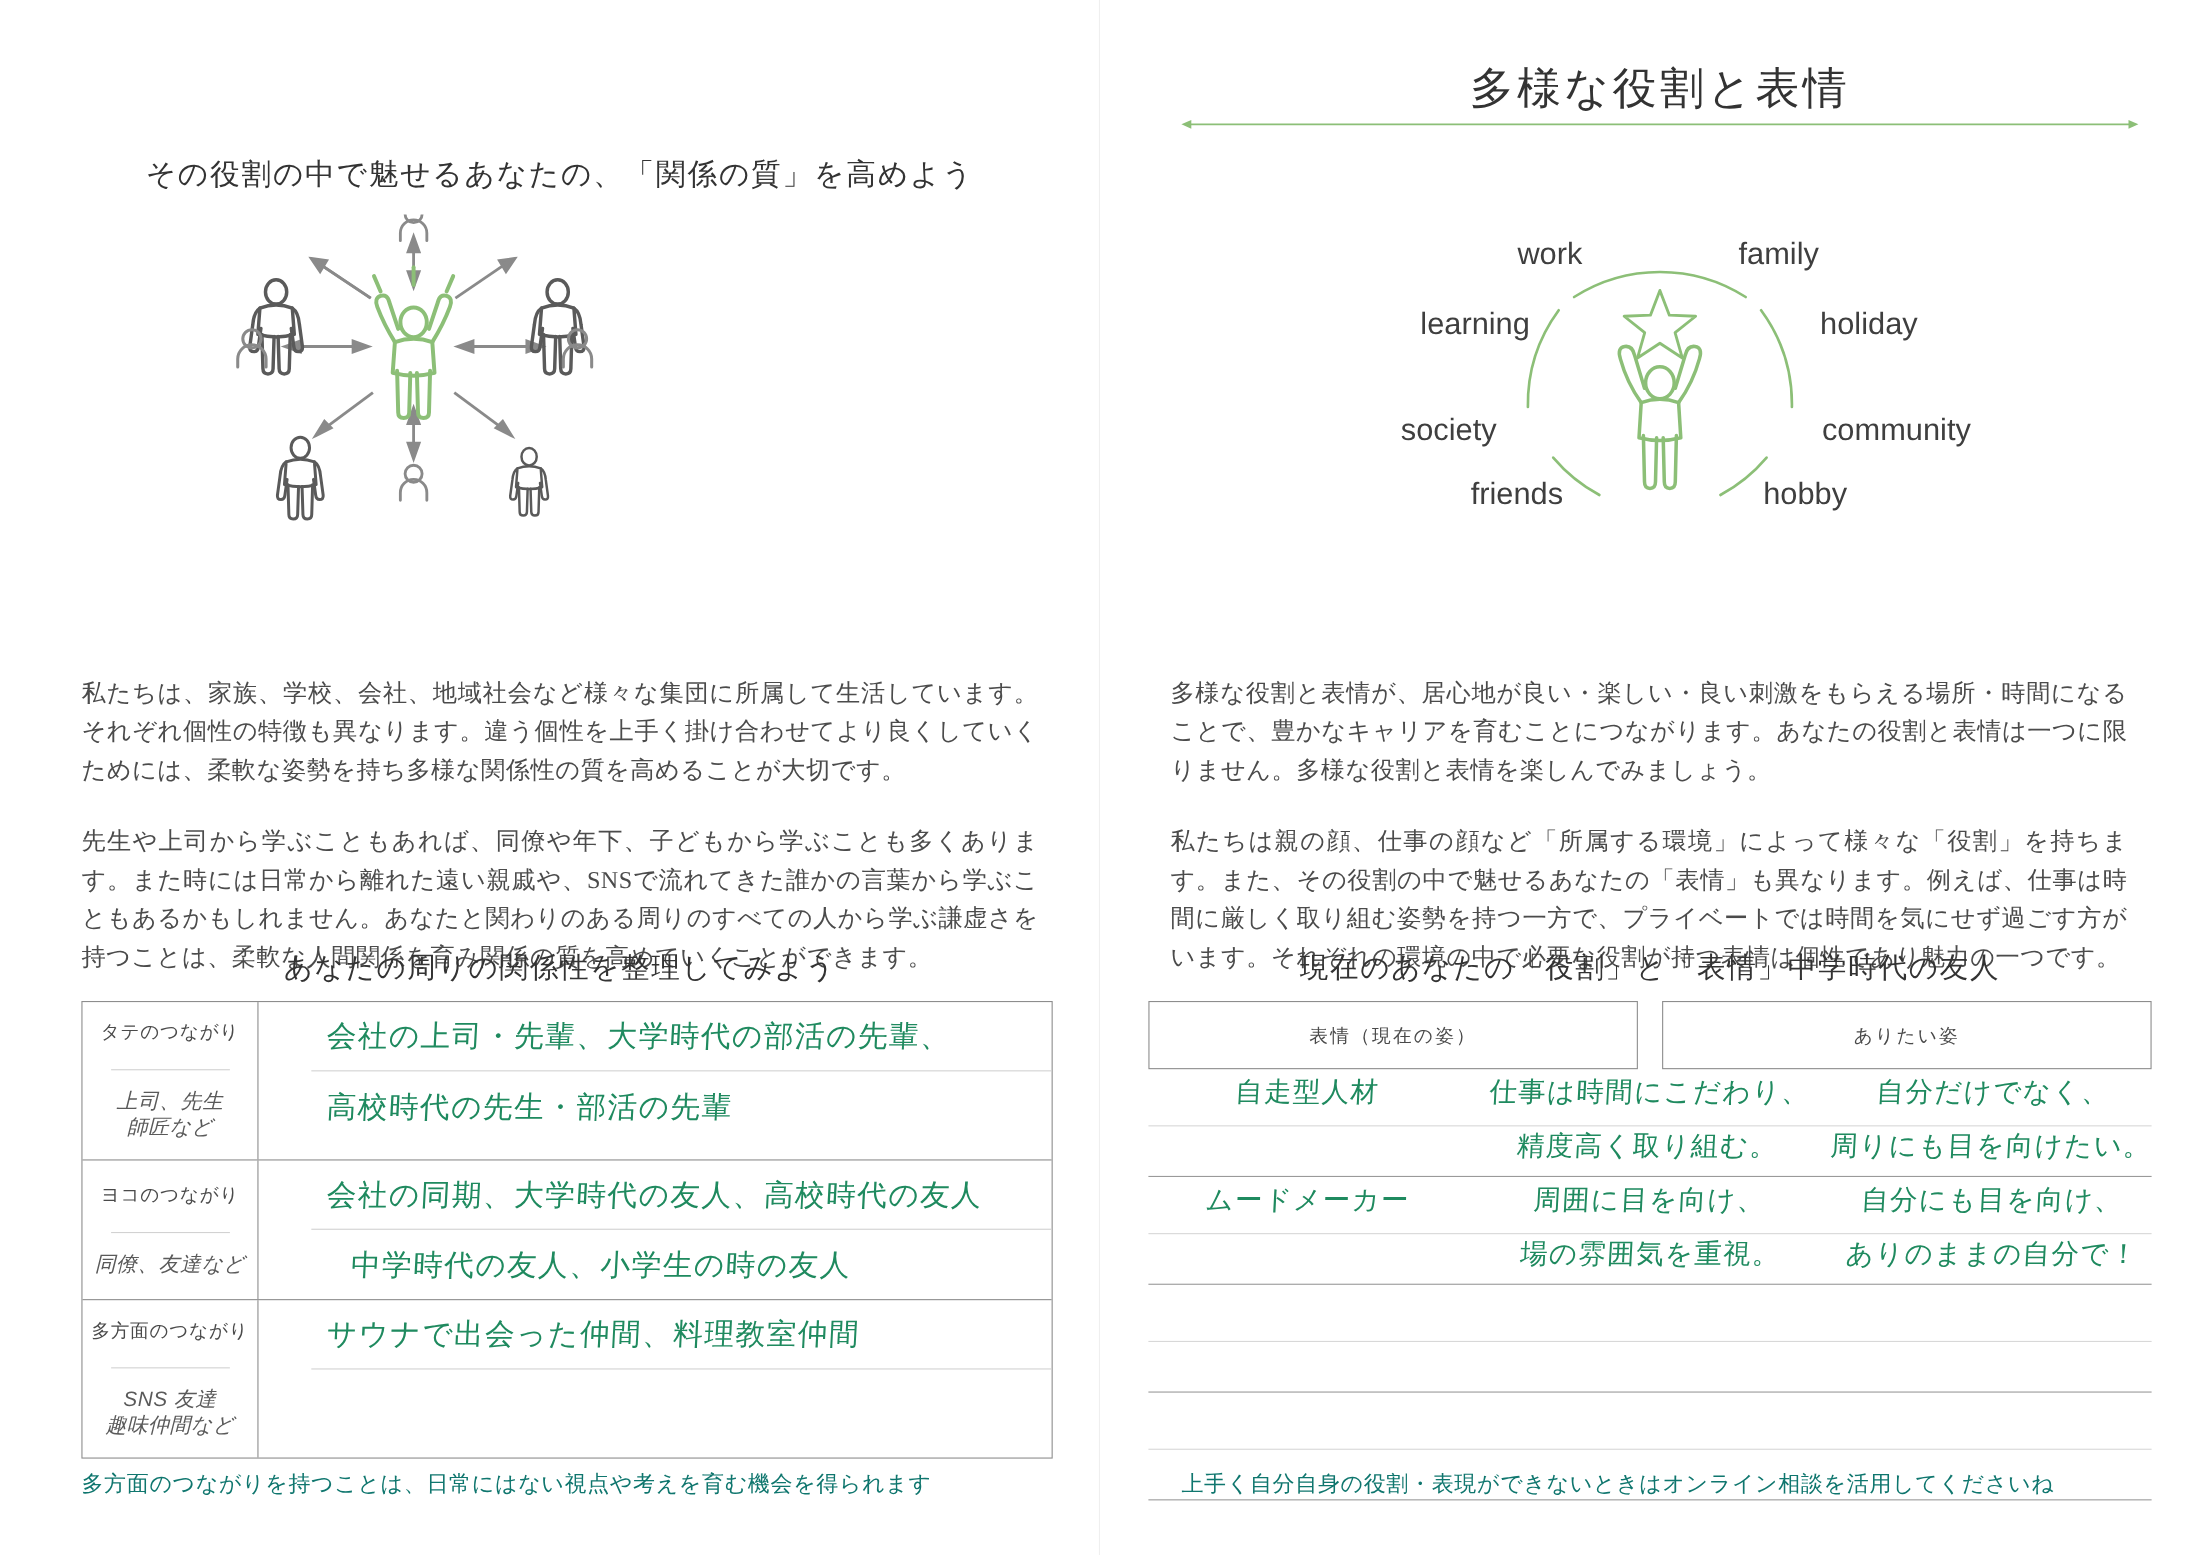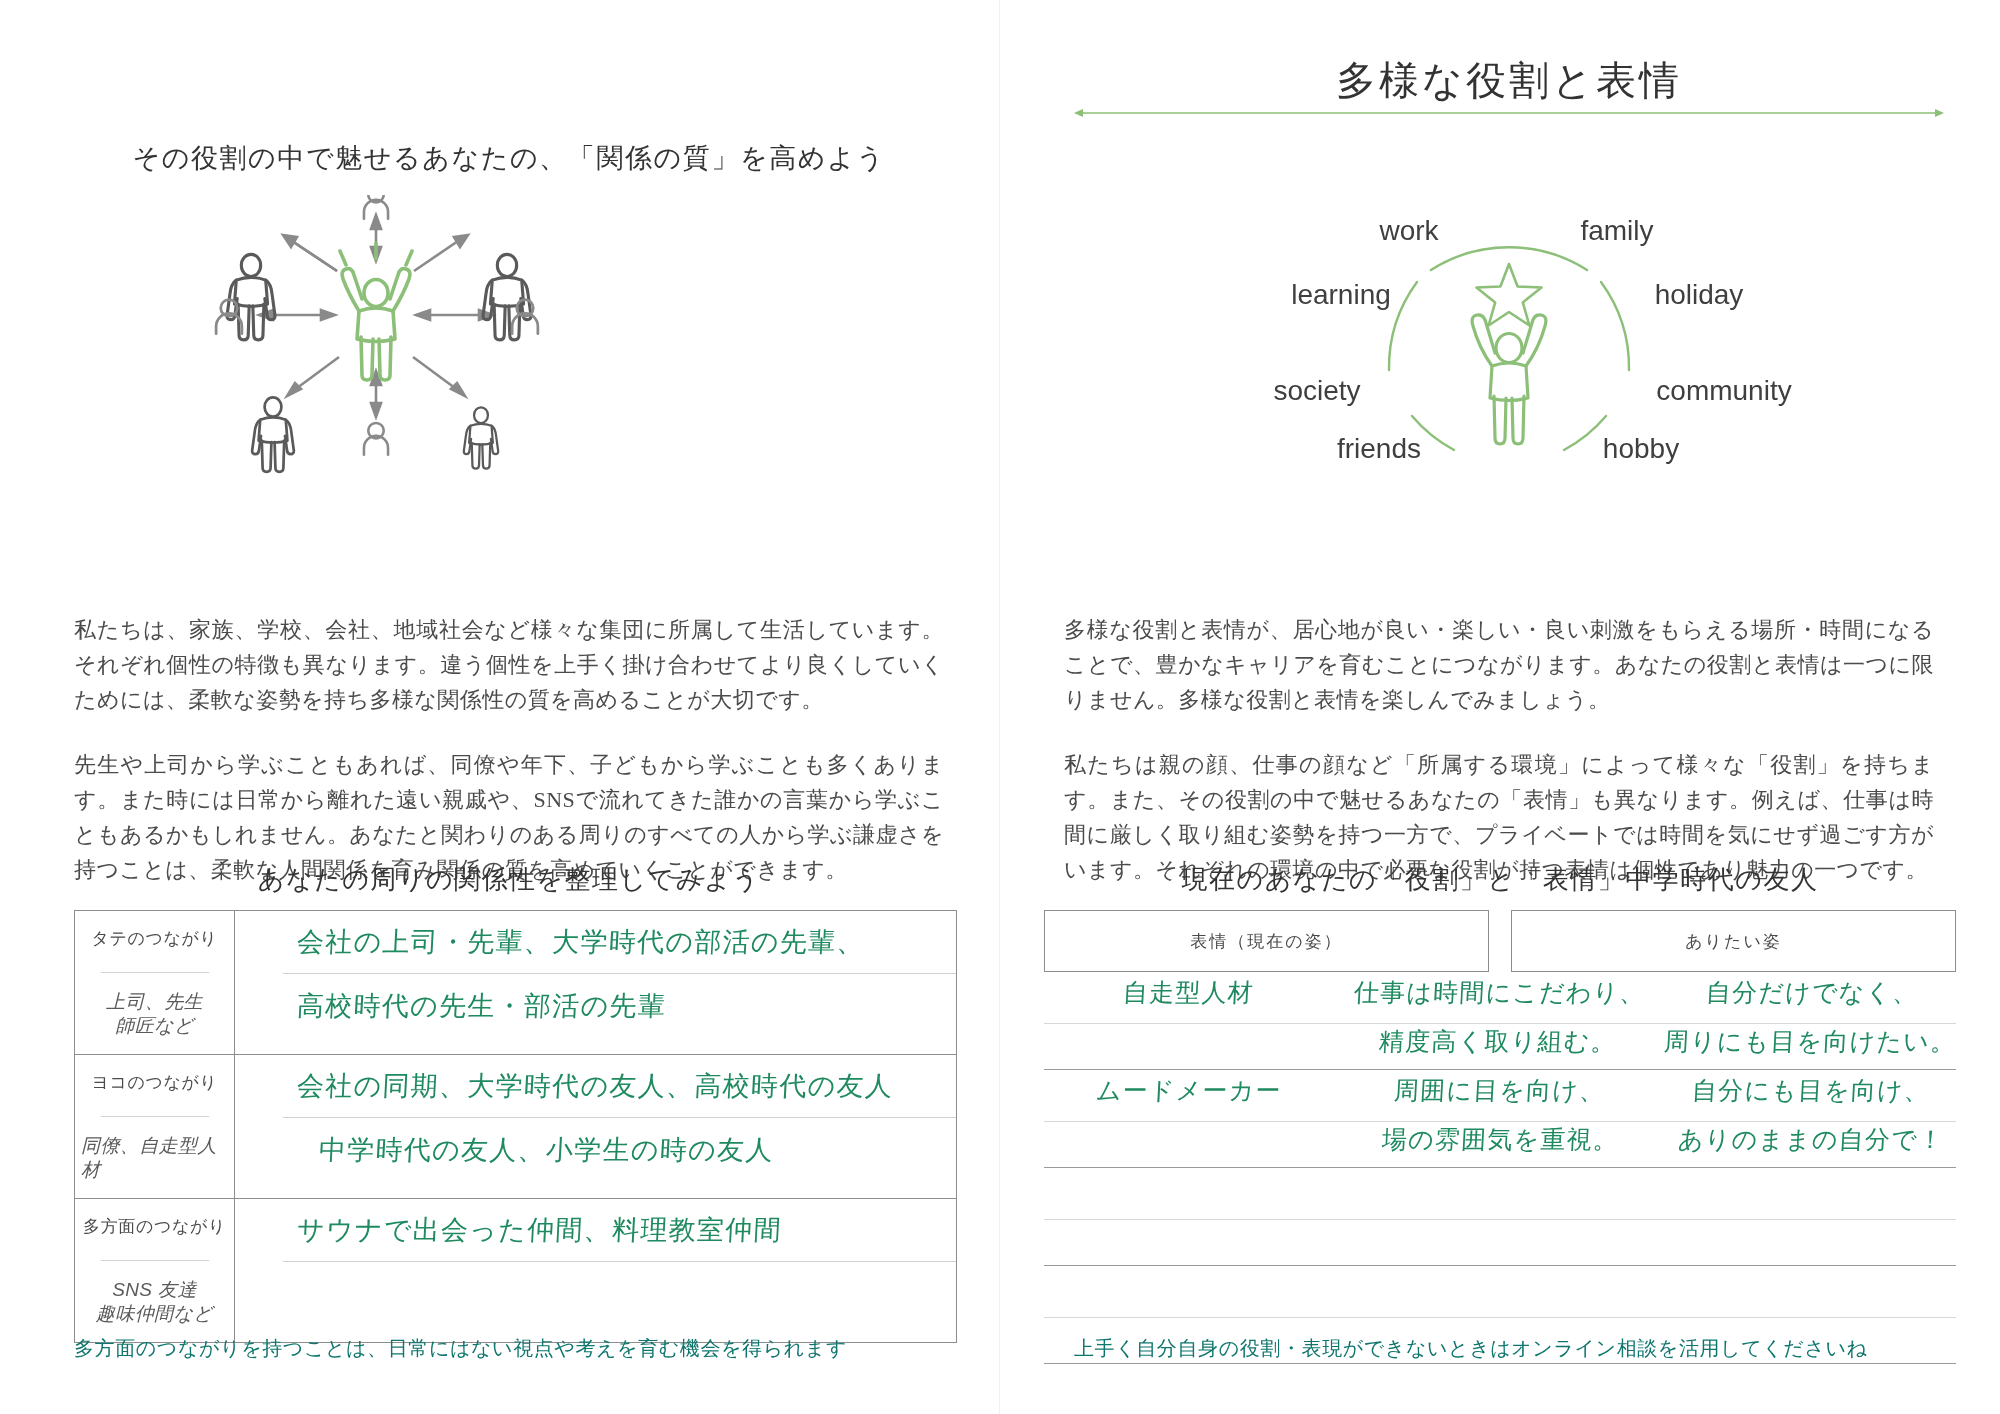--- a/index.html
+++ b/index.html
@@ -254,21 +254,21 @@
           <div class="wline">
               <span class="hand">高校時代の先生・部活の先輩</span>
             </div>
         </div>
       </div>
 
       <div class="tbl-row">
         <div class="tbl-label">
           <span class="lbl-main">ヨコのつながり</span>
           <span class="lbl-sep"></span>
-          <span class="lbl-sub">同僚、自走型人材</span>
+          <span class="lbl-sub">同僚、友達など</span>
           <span class="lbl-sub"></span>
         </div>
         <div class="tbl-lines">
           <div class="wline">
               <span class="hand">会社の同期、大学時代の友人、高校時代の友人</span>
             </div>
           <div class="wline">
               <span class="hand indent">中学時代の友人、小学生の時の友人</span>
             </div>
         </div>

